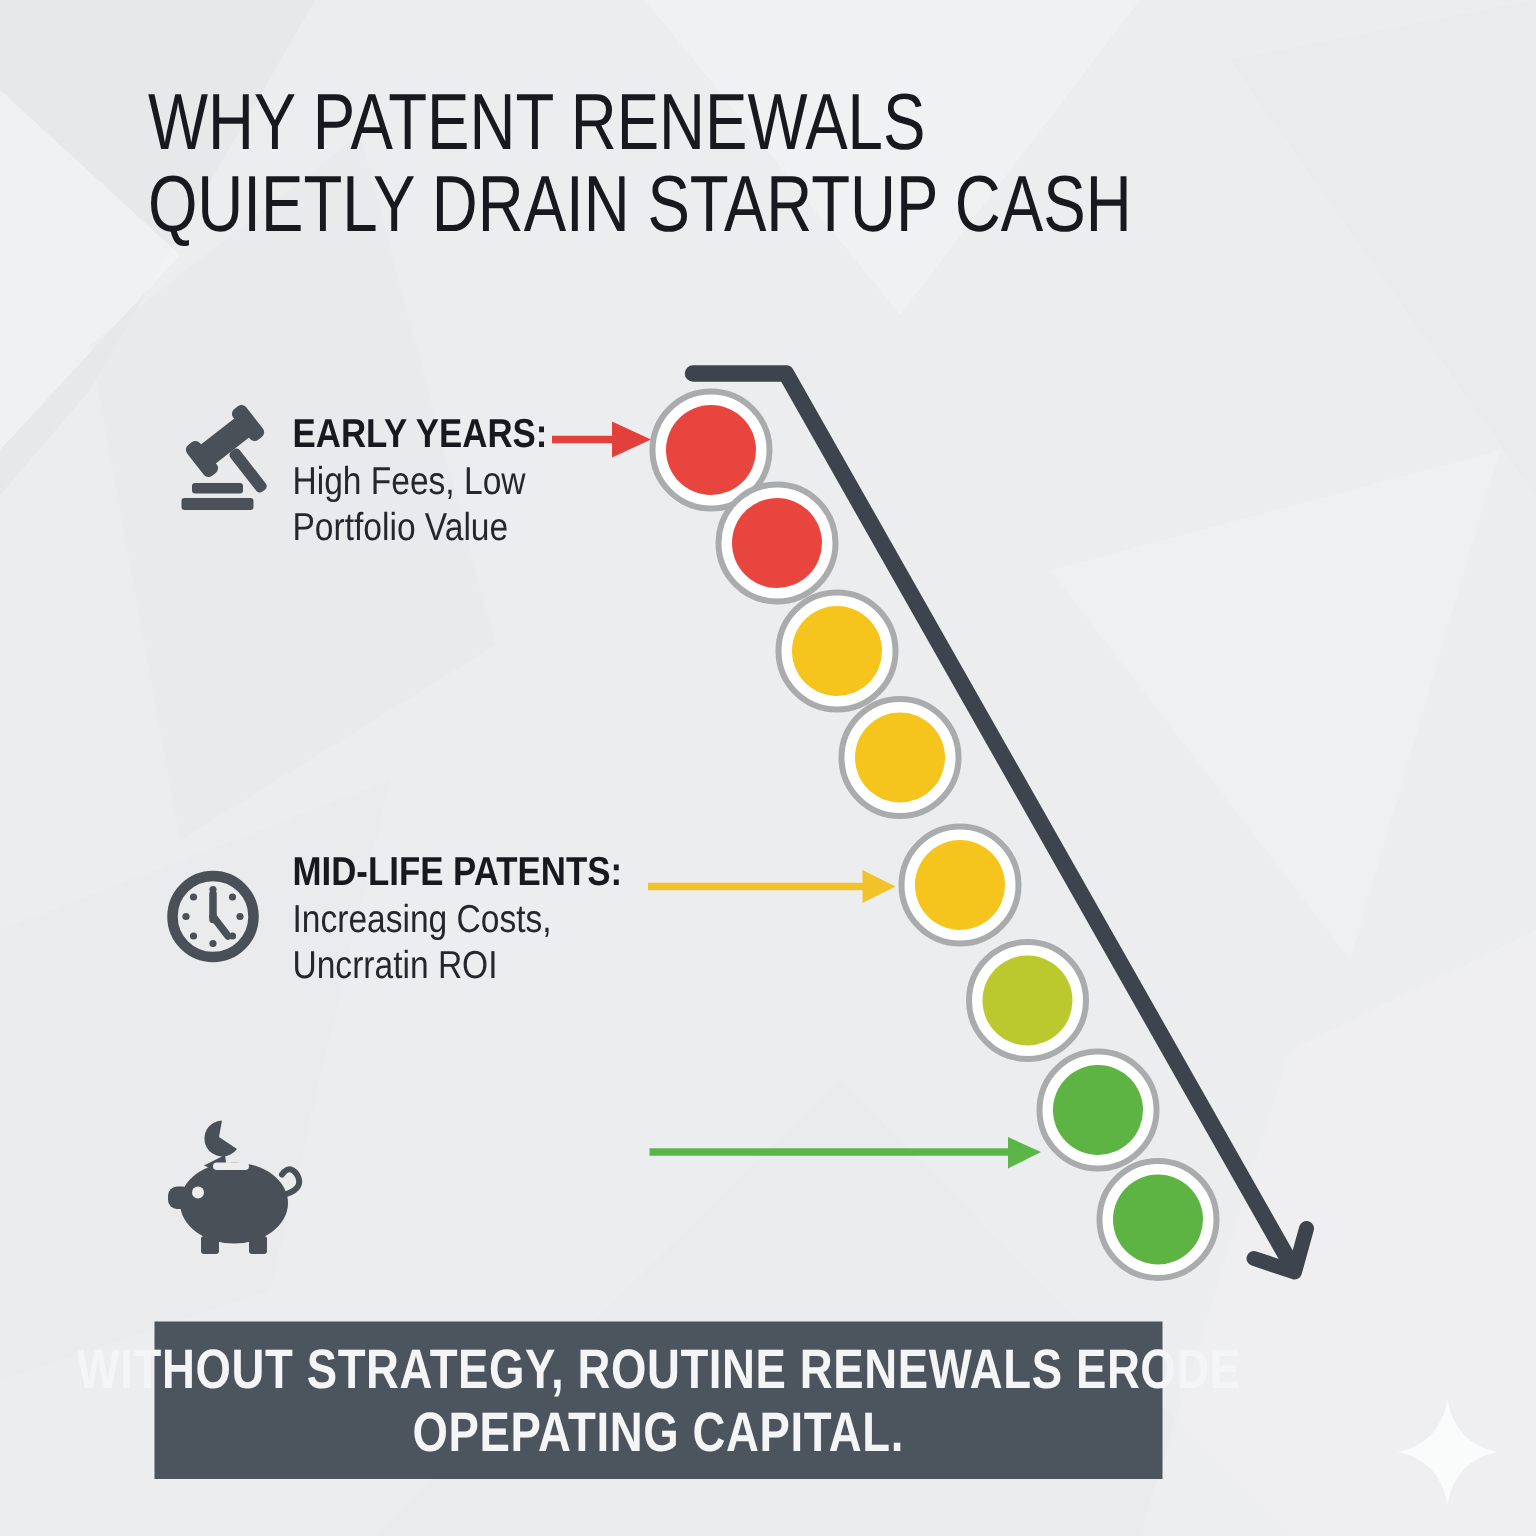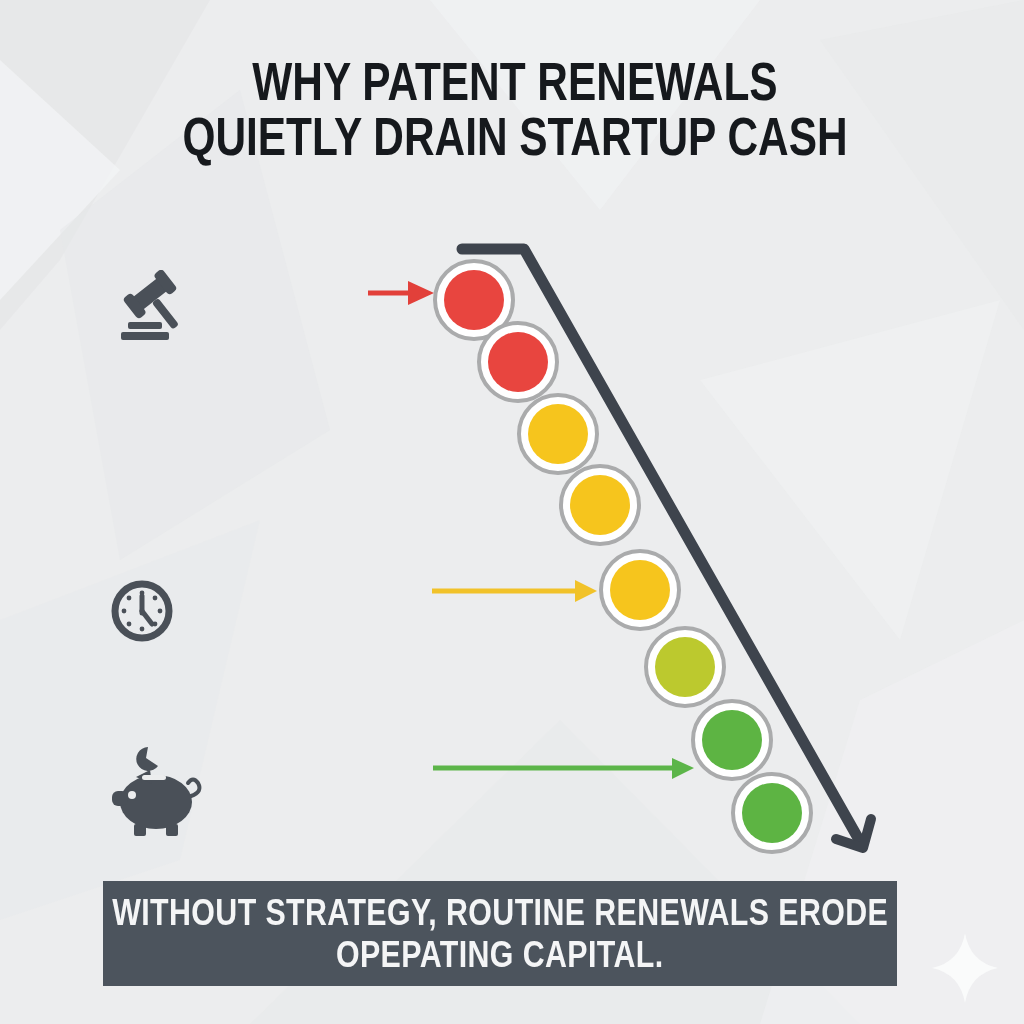--- a/index.html
+++ b/index.html
@@ -8,38 +8,38 @@
     background:var(--bg,#ecedee);
     font-family:"Liberation Sans","DejaVu Sans",sans-serif;
     color:var(--ink,#16191d);
   }
   svg{display:block;}
   .bg-decor{position:absolute;inset:0;}
   .overlay{position:absolute;inset:0;pointer-events:none;}
 
   
   .title{
-    position:absolute;top:54px;left:0;width:986px;text-align:center;
-    font-weight:bold;line-height:55px;padding-left:22px;
+    position:absolute;top:54px;left:0;width:986px;
+    font-weight:normal;line-height:55px;
   }
   .title .tline{
     display:block;font-size:53px;letter-spacing:0px;color:var(--ink);
     transform:scaleX(0.80);transform-origin:50% 50%;white-space:nowrap;
   }
 
   
   .section-text{position:absolute;left:195px;width:400px;}
   .section-text .inner{transform:scaleX(0.86);transform-origin:0 0;white-space:nowrap;}
   .sec-heading{font-size:27px;font-weight:bold;line-height:31px;color:var(--ink);}
   .sec-line{font-size:26px;font-weight:400;line-height:31px;color:#24272b;}
   .sec-icon{position:absolute;}
 
   
   .banner{
-    position:absolute;left:103px;top:881px;width:794px;height:105px;
+    position:absolute;left:103px;top:881px;width:672px;height:105px;
     background:var(--banner-bg,#4c545d);
     display:flex;flex-direction:column;align-items:center;justify-content:center;text-align:center;
   }
   .banner .bline{
     display:block;font-size:37px;font-weight:bold;line-height:42px;
     color:var(--banner-text,#f4f5f6);transform:scaleX(0.82);transform-origin:50% 50%;
     white-space:nowrap;letter-spacing:0.5px;
   }
 </style>
 </head>
@@ -69,38 +69,53 @@
   <svg class="sec-icon" style="left:116px;top:270px" width="78" height="72" viewBox="0 0 78 72" aria-hidden="true">
     <g fill="var(--icon-gray)" transform="rotate(-38 34 24)">
       <rect x="14" y="16" width="40" height="16" rx="4"></rect>
       <rect x="9" y="11" width="11" height="26" rx="4"></rect>
       <rect x="48" y="11" width="11" height="26" rx="4"></rect>
       <rect x="30" y="32" width="8" height="34" rx="3"></rect>
     </g>
     <rect x="12" y="52" width="34" height="7" rx="2" fill="var(--icon-gray)"></rect>
     <rect x="5" y="62" width="48" height="8" rx="2" fill="var(--icon-gray)"></rect>
   </svg>
+  <div class="section-text" style="top:274px">
+    <div class="inner">
+      <div class="sec-heading">EARLY YEARS:</div>
+      <div class="sec-line">High Fees, Low</div>
+      <div class="sec-line">Portfolio Value</div>
+    </div>
+  </div>
 
   <svg class="sec-icon" style="left:108px;top:577px" width="68" height="68" viewBox="0 0 68 68" aria-hidden="true">
     <circle cx="34" cy="34" r="27" fill="none" stroke="var(--icon-gray)" stroke-width="7"></circle>
     <g fill="var(--icon-gray)">
       <circle cx="34" cy="16" r="2.4"></circle>
         <circle cx="47" cy="21" r="2.4"></circle>
       <circle cx="52" cy="34" r="2.4"></circle>
         <circle cx="47" cy="47" r="2.4"></circle>
       <circle cx="34" cy="52" r="2.4"></circle>
         <circle cx="21" cy="47" r="2.4"></circle>
       <circle cx="16" cy="34" r="2.4"></circle>
         <circle cx="21" cy="21" r="2.4"></circle>
     </g>
     <g stroke="var(--icon-gray)" stroke-width="5" stroke-linecap="round" fill="none">
       <path d="M34 36 L34 19"></path>
       <path d="M34 34 L44 47"></path>
     </g>
   </svg>
+  <div class="section-text" style="top:566px">
+    <div class="inner">
+      <div class="sec-heading">MID-LIFE PATENTS:</div>
+      <div class="sec-line">Increasing Costs,</div>
+      <div class="sec-line">Uncrratin ROI</div>
+
+    </div>
+  </div>
 
   <svg class="sec-icon" style="left:106px;top:744px" width="100" height="98" viewBox="0 0 100 98" aria-hidden="true">
 
     <path d="M42 3 A12 12 0 1 0 52 22 L40 14 Z" fill="var(--icon-gray)"></path>
 
     <ellipse cx="50" cy="58" rx="36" ry="27" fill="var(--icon-gray)"></ellipse>
 
     <rect x="6" y="47" width="16" height="15" rx="6" fill="var(--icon-gray)"></rect>
 
     <path d="M30 33 L44 26 L46 40 Z" fill="var(--icon-gray)"></path>

